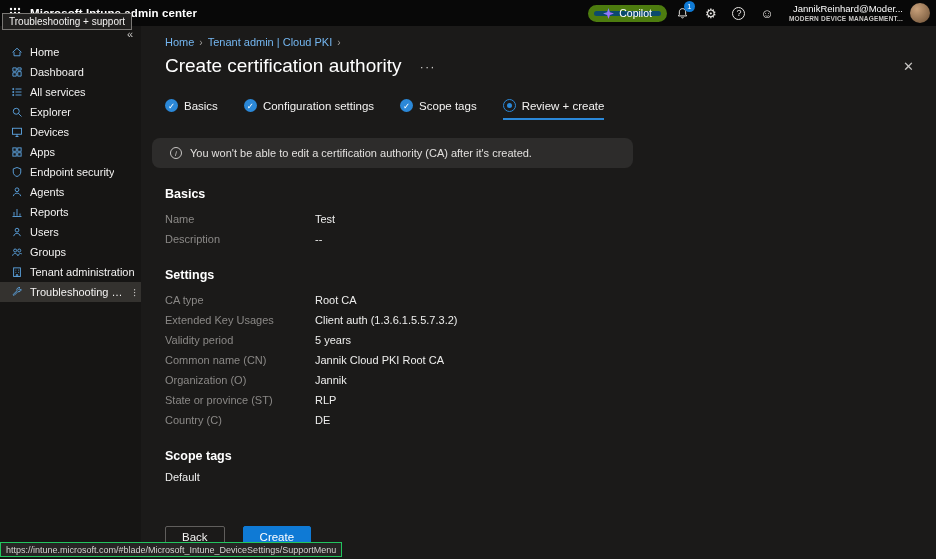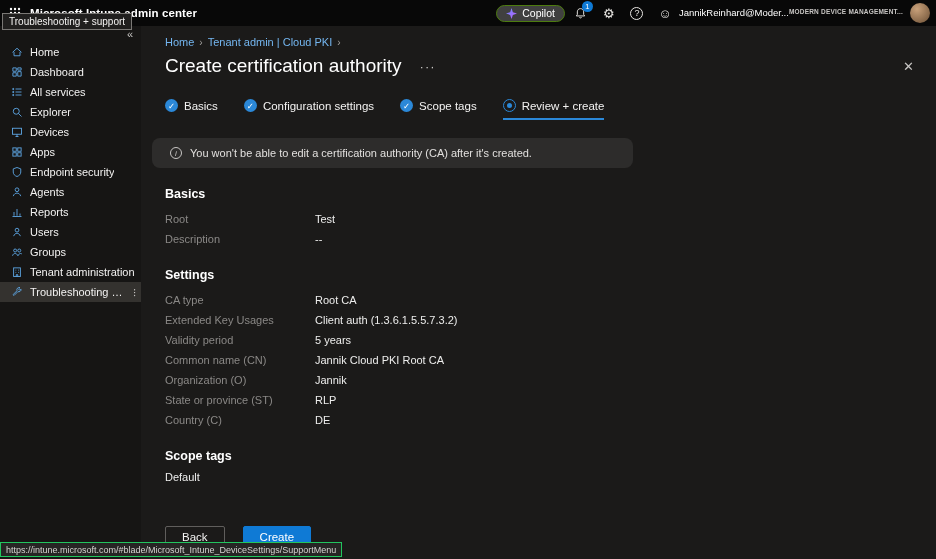--- a/index.html
+++ b/index.html
@@ -9,28 +9,28 @@
   }
   *{box-sizing:border-box;margin:0;padding:0;font-family:"Liberation Sans",sans-serif;}
   html,body{width:936px;height:559px;overflow:hidden;background:#000;}
   .app{position:relative;width:936px;height:559px;background:#1b1a19;overflow:hidden;}
 
   
   .topbar{position:absolute;top:0;left:0;right:0;height:26px;background:#080808;display:flex;align-items:center;color:#fff;z-index:30;padding-right:6px;}
   .waffle{width:30px;height:26px;display:flex;align-items:center;justify-content:center;cursor:pointer;}
   .app-title{font-size:11.5px;font-weight:bold;letter-spacing:.1px;white-space:nowrap;}
   .topbar-spacer{flex:1;}
-  .copilot-pill{display:flex;align-items:center;gap:5px;height:17px;padding:0 9px;border-radius:9px;background:#404040;border:1px solid #4d7c0f;font-size:10.5px;cursor:pointer;}
+  .copilot-pill{display:flex;align-items:center;gap:5px;height:17px;padding:0 9px;border-radius:9px;background:#0c4a6e;border:6px solid #4d7c0f;font-size:10.5px;cursor:pointer;}
   .top-icon{position:relative;width:24px;height:24px;display:flex;align-items:center;justify-content:center;color:#e8e6e3;cursor:pointer;margin-left:4px;}
   .gear-glyph::before{content:"⚙";font-size:13px;}
   .help-glyph{width:13px;height:13px;border:1px solid #e8e6e3;border-radius:50%;font-size:9px;display:flex;align-items:center;justify-content:center;}
   .help-glyph::before{content:"?";}
   .smiley-glyph::before{content:"☺";font-size:13px;}
   .badge{position:absolute;top:0;right:0;min-width:11px;height:11px;border-radius:6px;background:#0f7ad5;color:#fff;font-size:7.5px;display:flex;align-items:center;justify-content:center;padding:0 2px;}
-  .user-block{display:flex;flex-direction:row;align-items:flex-start;margin:0 7px 0 2px;line-height:1.15;}
+  .user-block{display:flex;flex-direction:column;align-items:flex-end;margin:0 7px 0 10px;line-height:1.15;}
   .user-name{font-size:9.5px;color:#fff;white-space:nowrap;}
   .user-org{font-size:6.5px;font-weight:bold;color:#c8c6c4;letter-spacing:.2px;white-space:nowrap;}
   .avatar{width:20px;height:20px;border-radius:50%;background:radial-gradient(circle at 35% 30%,#c9a17a,#6b4f35);flex:none;cursor:pointer;}
 
   
   .hover-tooltip{position:absolute;top:13px;left:2px;z-index:60;background:#201f1e;border:1px solid #7a7875;color:#f3f2f1;font-size:10px;padding:2px 6px;white-space:nowrap;}
 
   
   .sidebar{position:absolute;top:26px;left:0;bottom:0;width:141px;background:#161514;color:#e8e6e3;z-index:5;}
   .collapse-row{height:16px;display:flex;justify-content:flex-end;align-items:center;padding-right:8px;}
@@ -305,21 +305,21 @@
 
     <div class="banner">
       <span class="info-icon"></span>
       <span>You won't be able to edit a certification authority (CA) after it's created.</span>
     </div>
 
     <div class="review">
 
       <div class="section-heading">Basics</div>
       <div class="field-row">
-        <div class="flabel">Root</div>
+        <div class="flabel">Name</div>
         <div class="fvalue">Test</div>
       </div>
       <div class="field-row">
         <div class="flabel">Description</div>
         <div class="fvalue">--</div>
       </div>
 
       <div class="section-heading">Settings</div>
       <div class="field-row">
         <div class="flabel">CA type</div>

